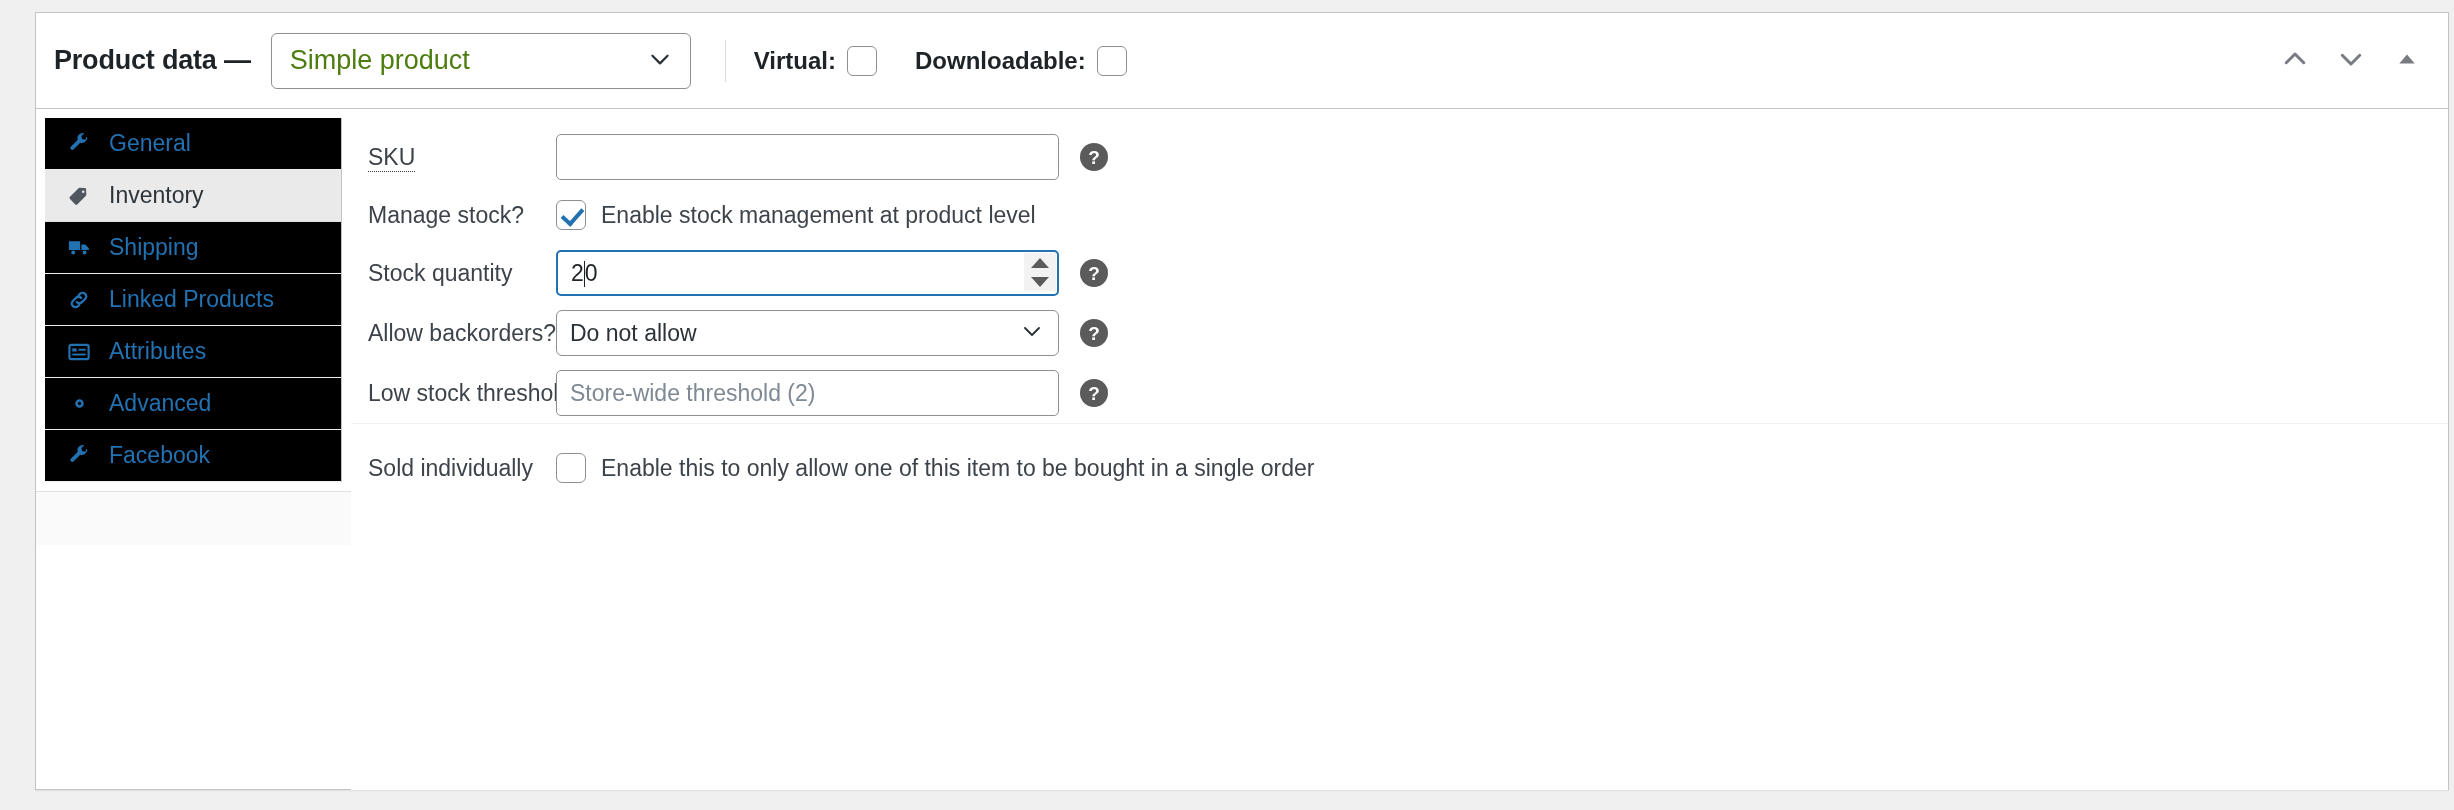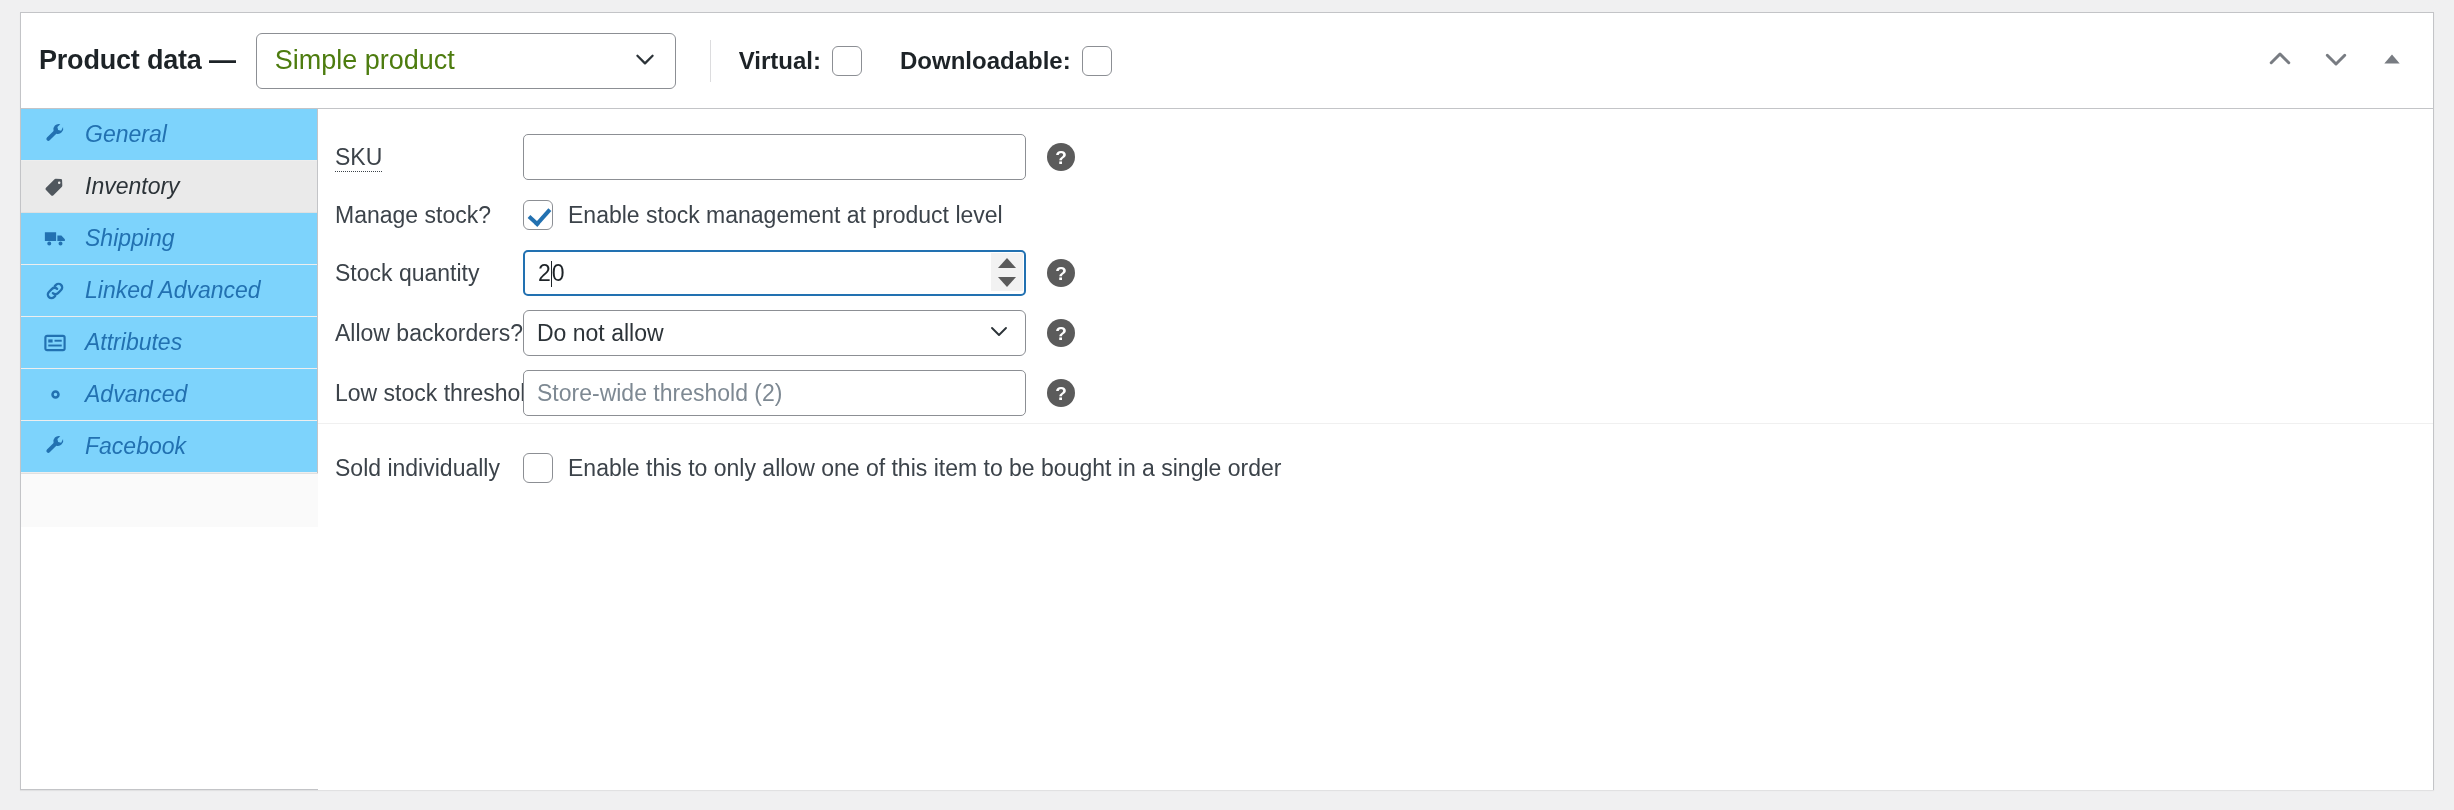--- a/index.html
+++ b/index.html
@@ -12,21 +12,21 @@
 
   #root {
     position: relative;
     width: 2454px; height: 810px;
     background: #f0f0f1;
   }
 
   
   .panel {
     position: absolute;
-    left: 20px; top: 12px;
+    left: 35px; top: 12px;
     width: 2414px; height: 778px;
     background: #ffffff;
     border: 1px solid #c3c4c7;
     box-shadow: 0 1px 1px rgba(0,0,0,0.06);
   }
 
   
   .panel-header {
     position: relative;
     height: 96px;
@@ -116,26 +116,25 @@
   .panel-body {
     display: flex;
     height: 681px;
     align-items: stretch;
   }
 
   
   .tabs {
     width: 297px;
     flex: none;
-    background: #7dd3fc;
+    background: #000000;
     border-right: 1px solid #c3c4c7;
     padding: 0;
-    margin: 0;
+    margin: 9px;
     list-style: none;
-    font-style: italic;
   }
   .tab {
     display: flex;
     align-items: center;
     height: 52px;
     padding-left: 22px;
     border-bottom: 1px solid #eeeeee;
     cursor: pointer;
     font-size: 23px;
     color: #2271b1;
@@ -411,21 +410,21 @@
             <span>Shipping</span>
           </li>
 
           <li class="tab">
             <span class="tab-ico">
               <svg width="24" height="24" viewBox="0 0 20 20" fill="none" stroke="#2271b1" stroke-width="1.9" stroke-linecap="round">
                   <path d="M8.2 11.8a3 3 0 0 0 4.3 0l2.6-2.6a3 3 0 0 0-4.3-4.3l-1 1"></path>
                   <path d="M11.8 8.2a3 3 0 0 0-4.3 0l-2.6 2.6a3 3 0 0 0 4.3 4.3l1-1"></path>
                 </svg>
             </span>
-            <span>Linked Advanced</span>
+            <span>Linked Products</span>
           </li>
 
           <li class="tab">
             <span class="tab-ico">
               <svg width="24" height="24" viewBox="0 0 20 20">
                   <rect x="2" y="4" width="16" height="12" rx="1.4" fill="none" stroke="#2271b1" stroke-width="1.8"></rect>
                   <rect x="4.4" y="7" width="3.6" height="2.6" fill="#2271b1"></rect>
                   <rect x="9.6" y="7.3" width="6" height="1.6" fill="#2271b1"></rect>
                   <rect x="4.4" y="11.3" width="11.2" height="1.6" fill="#2271b1"></rect>
                 </svg>

